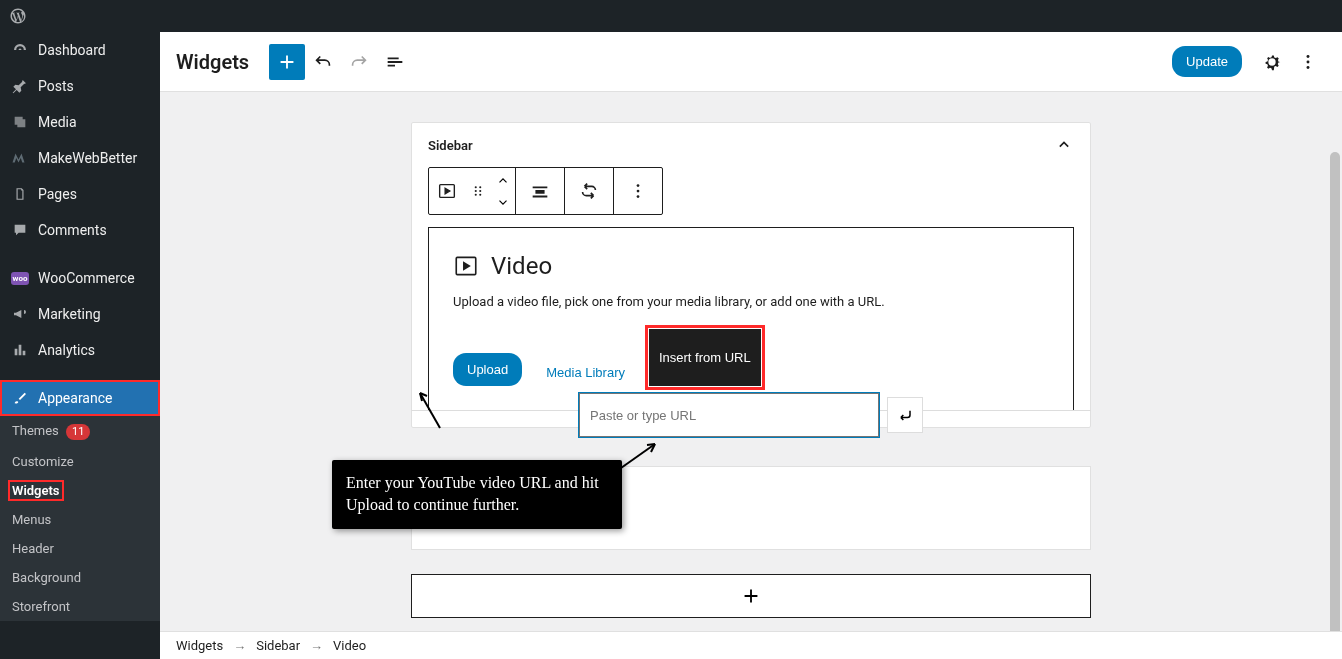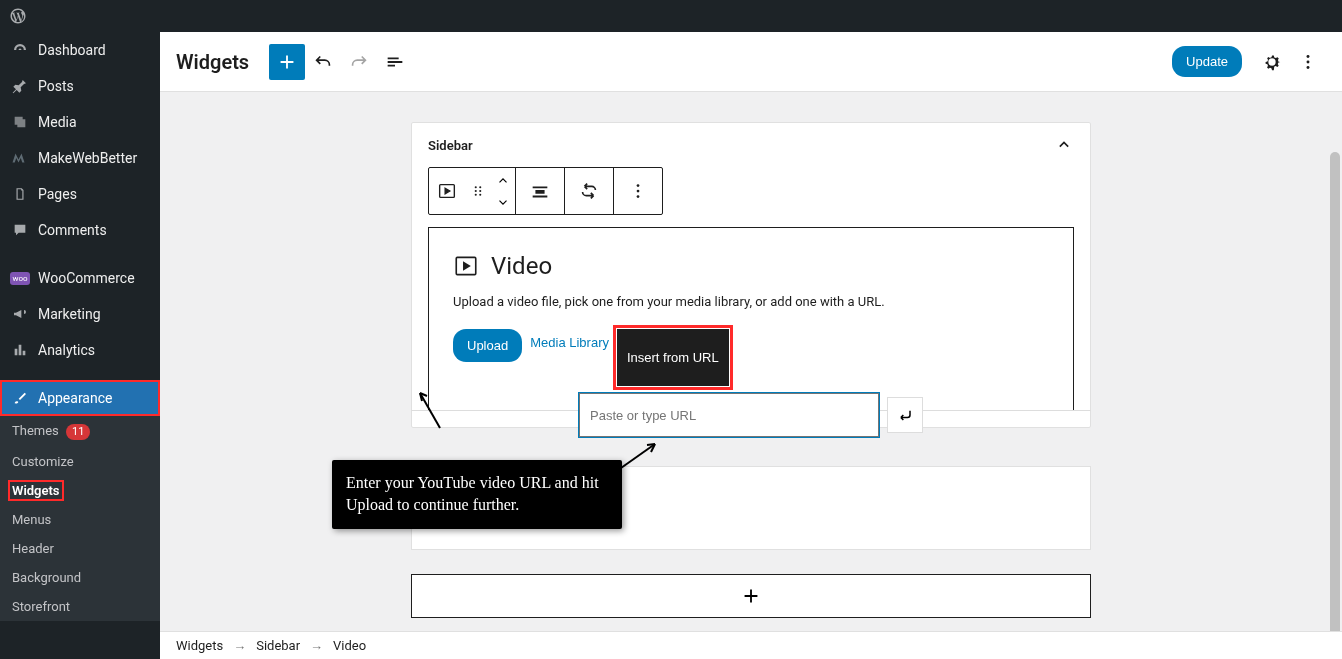--- a/index.html
+++ b/index.html
@@ -49,21 +49,21 @@
 .tb-btn { width: 48px; height: 46px; display: inline-flex; align-items: center; justify-content: center; border: none; background: transparent; cursor: pointer; color: #1e1e1e; }
 .tb-btn.narrow { width: 36px; }
 .tb-group .movers { display: flex; flex-direction: column; }
 .mover { width: 24px; height: 23px; border: none; background: transparent; cursor: pointer; display: flex; align-items: center; justify-content: center; }
 
 
 .block-placeholder { margin: 0 16px 16px; border: 1px solid #1e1e1e; padding: 24px; background: #fff; }
 .ph-head { display: flex; align-items: center; gap: 12px; margin-bottom: 14px; }
 .ph-title { font-size: 24px; font-weight: 400; }
 .ph-desc { font-size: 13px; margin-bottom: 20px; color: #1e1e1e; }
-.ph-actions { display: flex; align-items: flex-start; }
+.ph-actions { display: flex; align-items: flex-end; gap: 16px; }
 .btn-link { color: #007cba; background: none; border: none; font-size: 13px; cursor: pointer; padding: 6px 8px; }
 .btn-dark { background: #1e1e1e; color: #fff; border: none; padding: 21px 10px; font-size: 13px; cursor: pointer; }
 .btn-dark.highlight-red { outline: 3px solid #ff2a2a; outline-offset: 1px; }
 
 
 .url-row { display: flex; justify-content: center; align-items: center; gap: 8px; margin: -18px 0 28px; border-top: 1px solid #ddd; padding-top: 0; position: relative; }
 .url-input-wrap { background: #fff; border: 1px solid #757575; outline: 1.5px solid #007cba; width: 300px; height: 44px; display: flex; align-items: center; margin-top: -18px; }
 .url-input { border: none; width: 100%; height: 100%; padding: 0 10px; font-size: 13px; outline: none; }
 .url-submit { width: 36px; height: 36px; border: 1px solid #ddd; background: #fff; cursor: pointer; display: flex; align-items: center; justify-content: center; margin-top: -18px; }
 
@@ -149,21 +149,21 @@
         <span class="micon">
             <svg width="16" height="16" viewBox="0 0 24 24" fill="currentColor">
               <path d="M4 4h16v12H10l-4 4v-4H4z"></path>
             </svg>
           </span>
         <span>Comments</span>
       </div>
       <div style="height:12px"></div>
       <div class="menu-item">
         <span class="micon">
-            <span style="background:#7f54b3;color:#fff;font-size:8px;font-weight:normal;padding:2px 2px;border-radius:3px;">woo</span>
+            <span style="background:#7f54b3;color:#fff;font-size:8px;font-weight:bold;padding:2px 2px;border-radius:3px;">woo</span>
           </span>
         <span>WooCommerce</span>
       </div>
       <div class="menu-item">
         <span class="micon">
             <svg width="16" height="16" viewBox="0 0 24 24" fill="currentColor">
               <path d="M3 10v4h3l8 4V6l-8 4zm15 2a3 3 0 000-6v6z"></path>
             </svg>
           </span>
         <span>Marketing</span>

